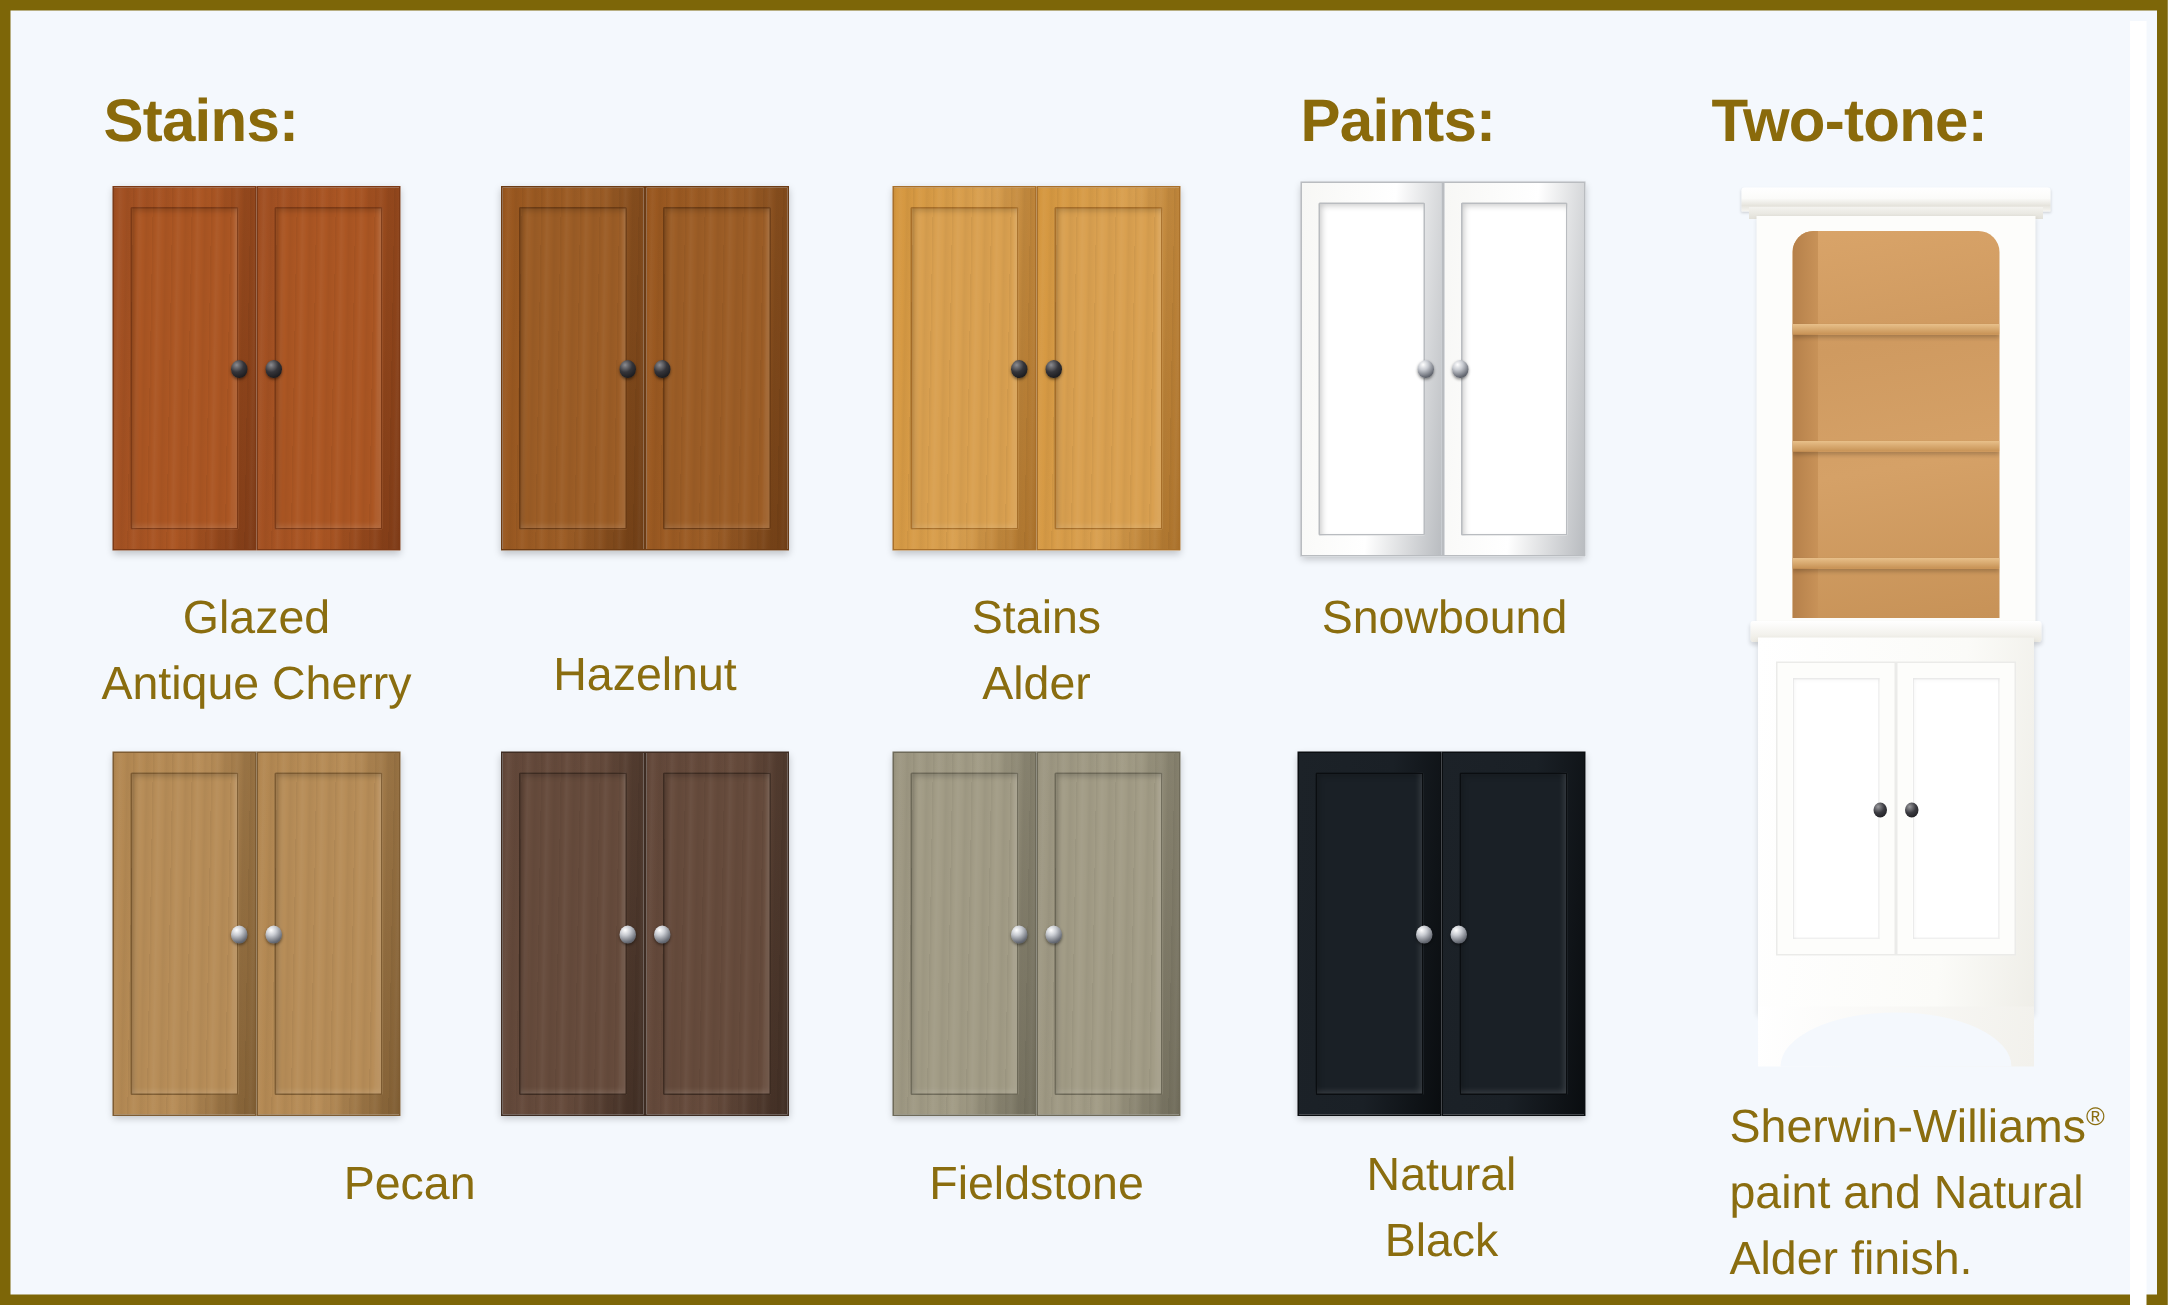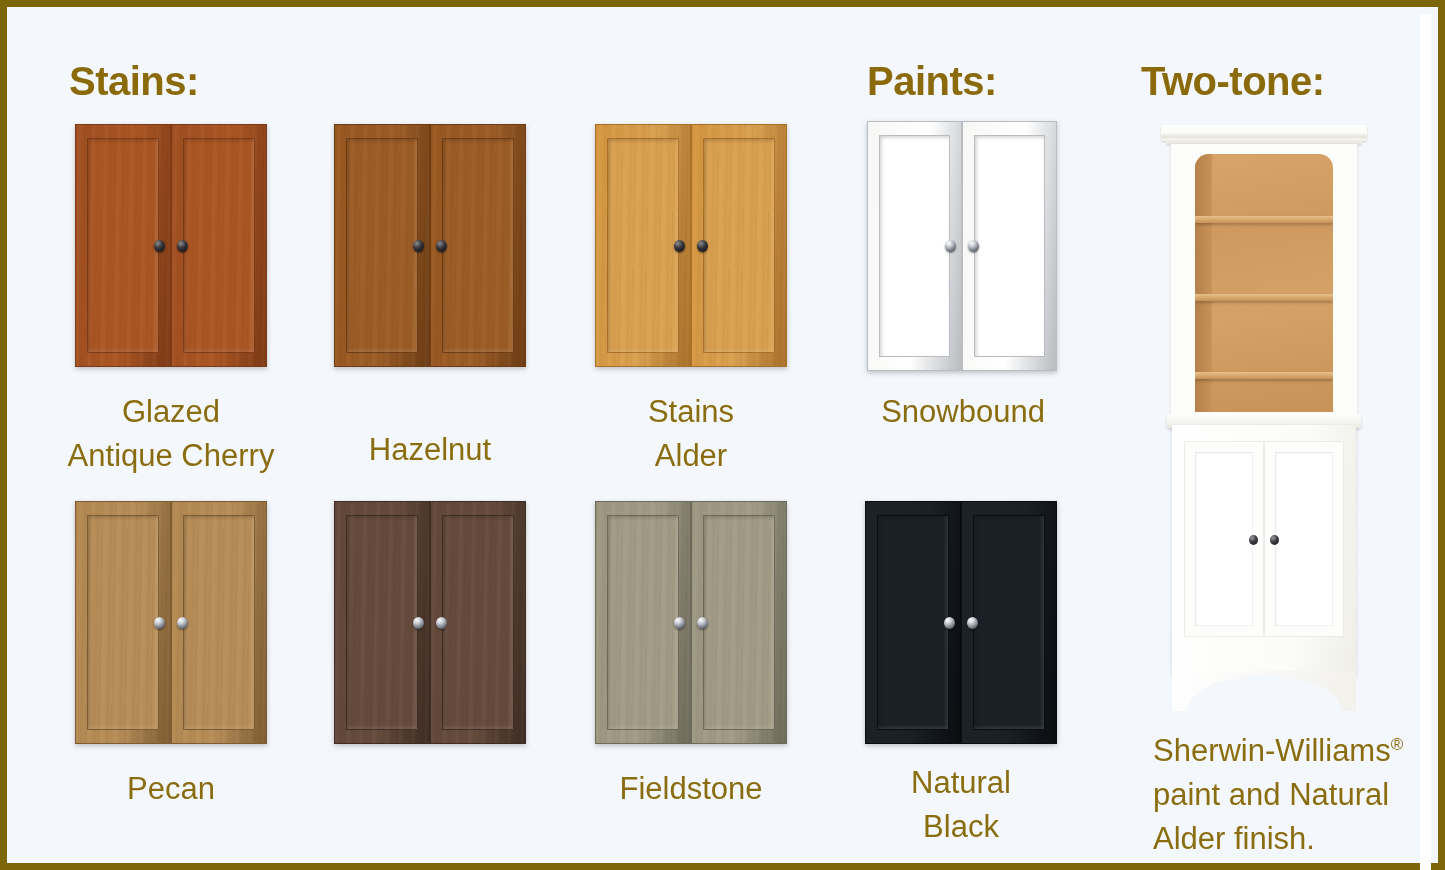--- a/index.html
+++ b/index.html
@@ -238,21 +238,21 @@
         <div class="grain" style="background: repeating-linear-gradient(91deg, rgba(0, 0, 0, 0.1) 0px, rgba(0, 0, 0, 0) 2px, rgba(255, 255, 255, 0.07) 4px, rgba(0, 0, 0, 0) 7px, rgba(0, 0, 0, 0.07) 9px, rgba(0, 0, 0, 0) 13px);"></div>
         <div class="knob steel"></div>
       </div>
       <div class="door right" style="background: linear-gradient(95deg, rgb(179, 136, 82) 0%, rgb(183, 141, 88) 55%, rgb(126, 92, 50) 100%); border-color: rgb(126, 92, 50);">
         <div class="panel" style="background: rgb(183, 141, 88); box-shadow: rgb(126, 92, 50) 0px 0px 0px 1px inset, rgba(0, 0, 0, 0.22) 2px 2px 4px inset, rgba(255, 255, 255, 0.16) -2px -2px 4px inset;"></div>
         <div class="grain" style="background: repeating-linear-gradient(91deg, rgba(0, 0, 0, 0.1) 0px, rgba(0, 0, 0, 0) 2px, rgba(255, 255, 255, 0.07) 4px, rgba(0, 0, 0, 0) 7px, rgba(0, 0, 0, 0.07) 9px, rgba(0, 0, 0, 0) 13px);"></div>
         <div class="knob steel"></div>
       </div>
     </div>
   </div>
-  <div class="label" style="left:18px;top:760px;width:292px;">Pecan</div>
+  <div class="label" style="left:18px;top:760px;width:292px;text-align:right;">Pecan</div>
 
   <div class="cab" id="cab-4" style="left:327px;top:494px;width:192px;height:243px;">
     <div class="box">
       <div class="door left" style="background: linear-gradient(95deg, rgb(99, 72, 58) 0%, rgb(102, 75, 60) 55%, rgb(62, 44, 34) 100%); border-color: rgb(62, 44, 34);">
         <div class="panel" style="background: rgb(102, 75, 60); box-shadow: rgb(62, 44, 34) 0px 0px 0px 1px inset, rgba(0, 0, 0, 0.22) 2px 2px 4px inset, rgba(255, 255, 255, 0.16) -2px -2px 4px inset;"></div>
         <div class="grain" style="background: repeating-linear-gradient(91deg, rgba(0, 0, 0, 0.1) 0px, rgba(0, 0, 0, 0) 2px, rgba(255, 255, 255, 0.07) 4px, rgba(0, 0, 0, 0) 7px, rgba(0, 0, 0, 0.07) 9px, rgba(0, 0, 0, 0) 13px);"></div>
         <div class="knob steel"></div>
       </div>
       <div class="door right" style="background: linear-gradient(95deg, rgb(99, 72, 58) 0%, rgb(102, 75, 60) 55%, rgb(62, 44, 34) 100%); border-color: rgb(62, 44, 34);">
         <div class="panel" style="background: rgb(102, 75, 60); box-shadow: rgb(62, 44, 34) 0px 0px 0px 1px inset, rgba(0, 0, 0, 0.22) 2px 2px 4px inset, rgba(255, 255, 255, 0.16) -2px -2px 4px inset;"></div>

